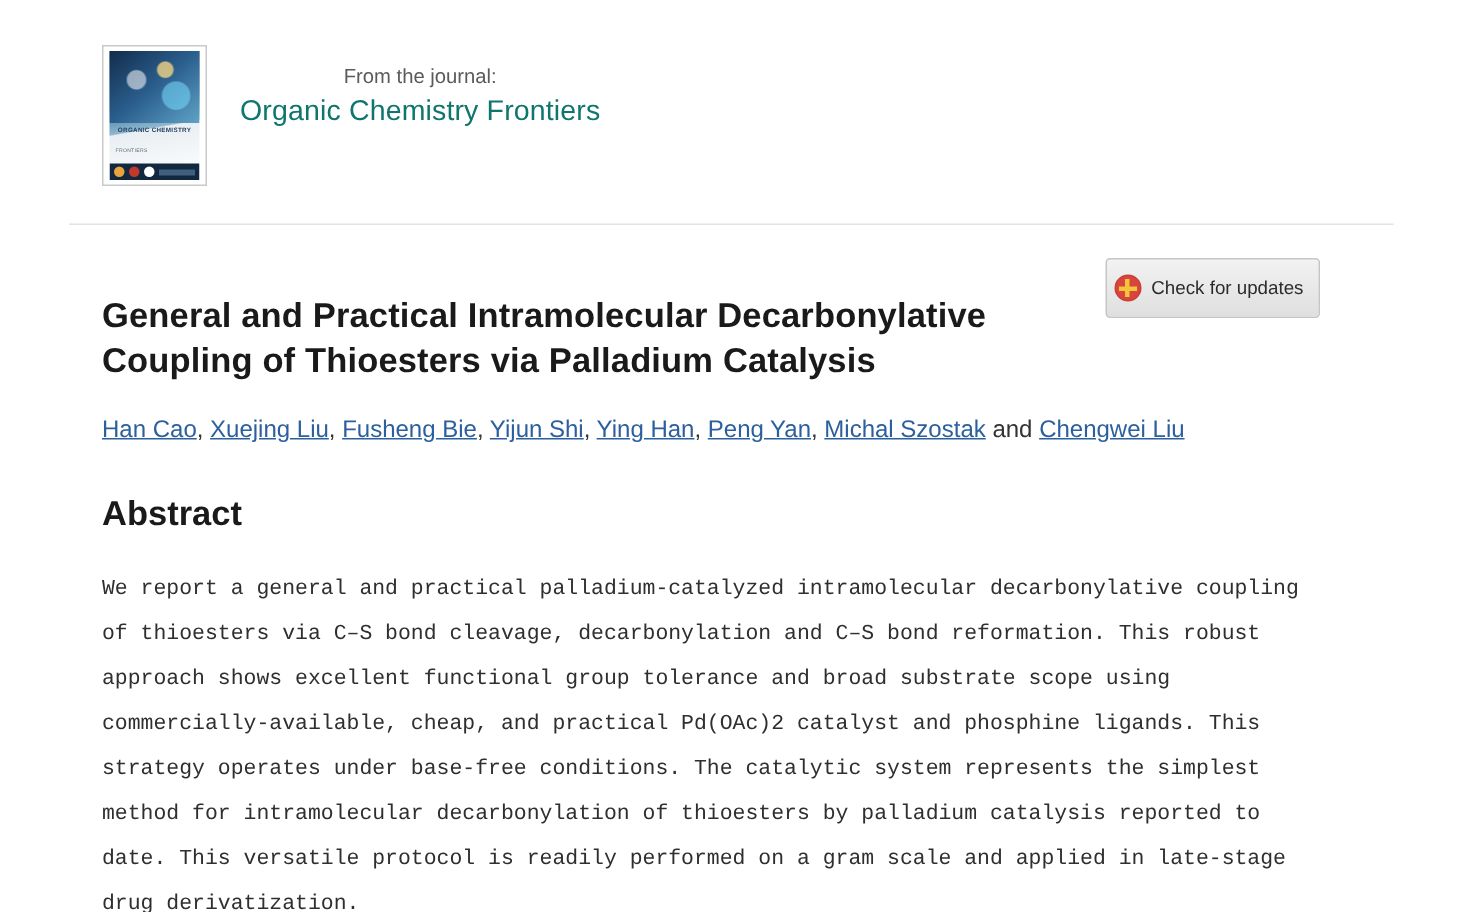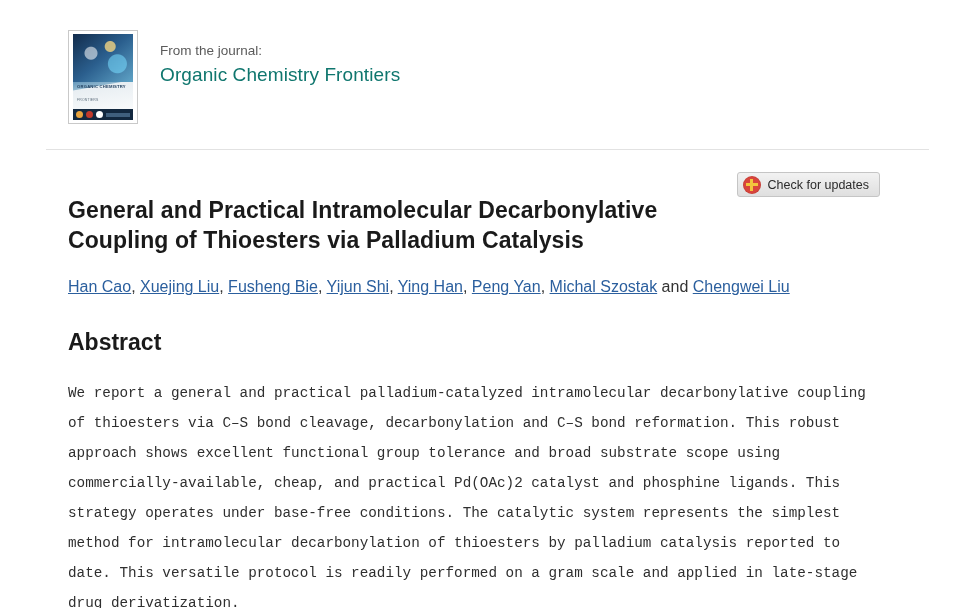--- a/index.html
+++ b/index.html
@@ -19,20 +19,21 @@
     width: 975px;
     height: 608px;
     box-sizing: border-box;
   }
 
   
   .journal-row {
     display: flex;
     align-items: flex-start;
     padding: 30px 0 0 68px;
+    text-align: center;
   }
   .cover {
     width: 70px;
     height: 94px;
     border: 1px solid #c9c9c9;
     background: #ffffff;
     box-sizing: border-box;
     padding: 2px;
     position: relative;
     flex: 0 0 auto;
@@ -141,21 +142,21 @@
     position: absolute;
     right: 95px;
     top: 22px;
     display: flex;
     align-items: center;
     gap: 7px;
     background: linear-gradient(180deg, #f2f2f2 0%, #dfdfdf 100%);
     border: 1px solid #c5c5c5;
     border-radius: 3px;
     padding: 4px 10px 4px 5px;
-    height: 25px;
+    height: 40px;
     box-sizing: border-box;
   }
   .crossmark-logo {
     width: 18px;
     height: 18px;
     border-radius: 50%;
     background: #d9453c;
     position: relative;
     flex: 0 0 auto;
     box-shadow: inset 0 0 0 1px rgba(0,0,0,0.08);

